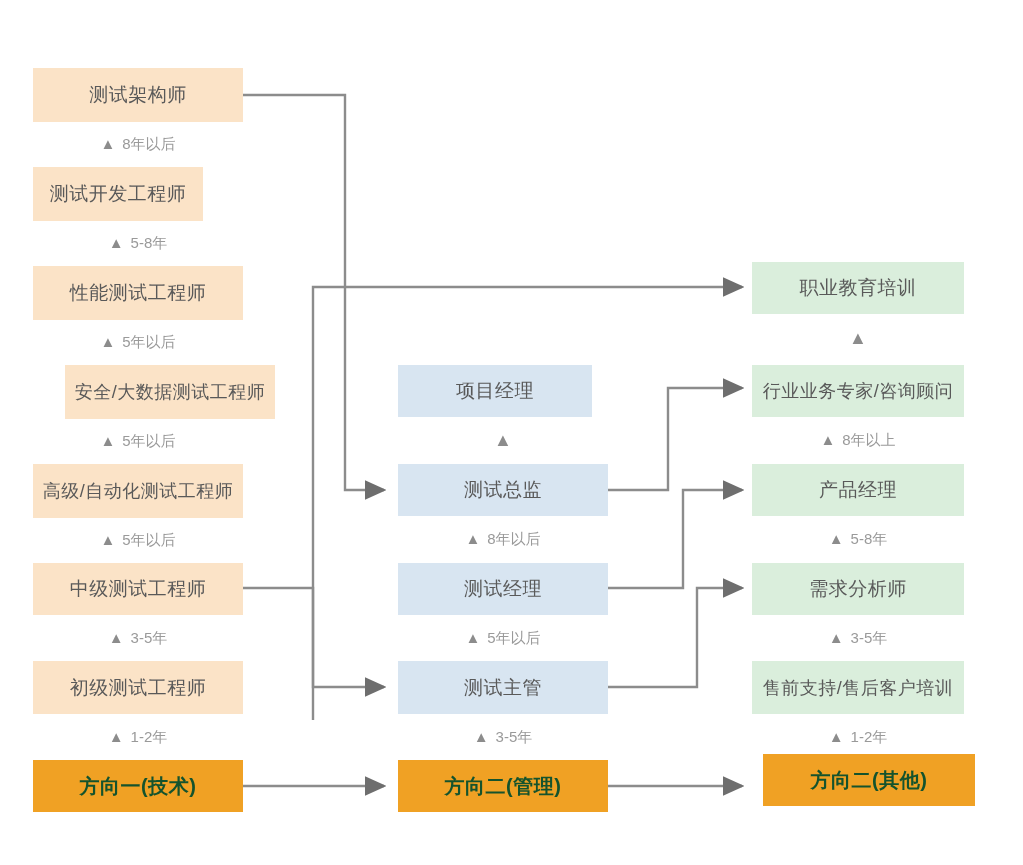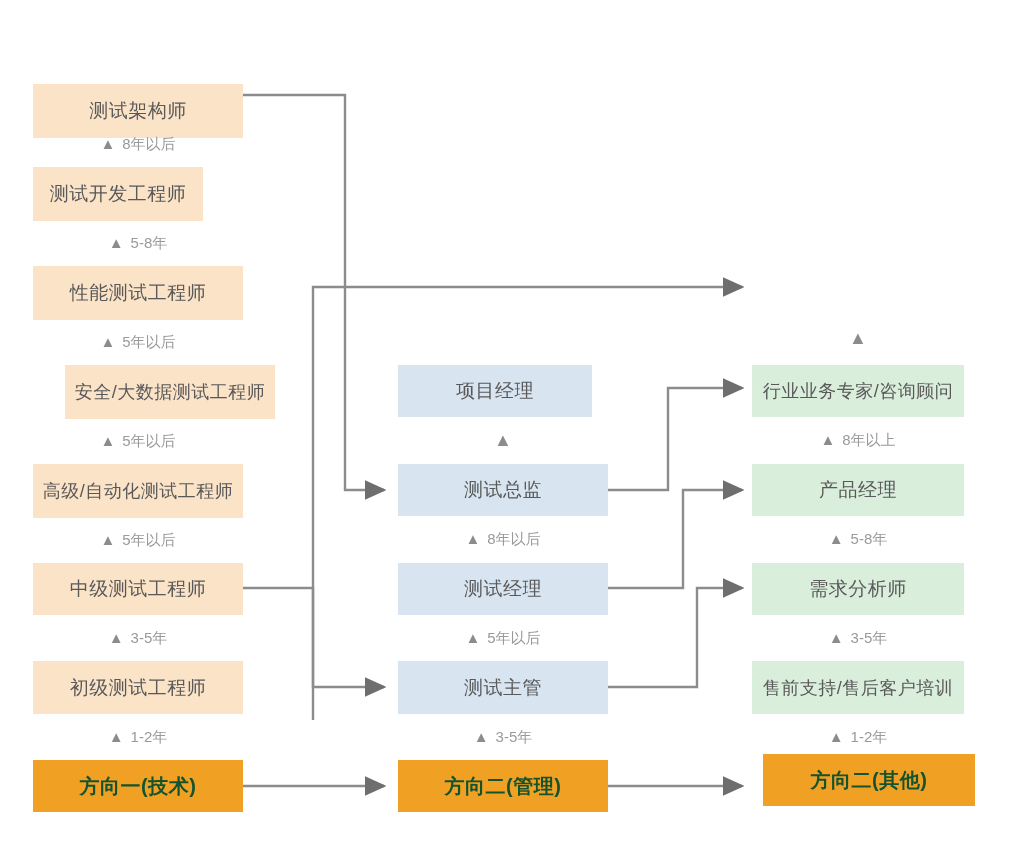--- a/index.html
+++ b/index.html
@@ -90,21 +90,21 @@
     <path d="M608,588 H683 V490 H742" fill="none" stroke="#8c8c8c" stroke-width="2.4" marker-end="url(#ah)"></path>
 
     <path d="M608,687 H697 V588 H742" fill="none" stroke="#8c8c8c" stroke-width="2.4" marker-end="url(#ah)"></path>
 
     <path d="M243,786 H384" fill="none" stroke="#8c8c8c" stroke-width="2.4" marker-end="url(#ah)"></path>
 
     <path d="M608,786 H742" fill="none" stroke="#8c8c8c" stroke-width="2.4" marker-end="url(#ah)"></path>
   </svg>
 
 
-  <div class="node peach" style="left:33px;top:68px;width:210px;height:54px;margin-top:16px;">
+  <div class="node peach" style="left:33px;top:68px;width:210px;height:54px;">
     <span>测试架构师</span>
   </div>
   <div class="gap" style="left:33px;top:122px;width:210px;height:45px;">
     <span class="tri">▲</span>
     <span>8年以后</span>
   </div>
 
   <div class="node peach" style="left:33px;top:167px;width:170px;height:54px;">
     <span>测试开发工程师</span>
   </div>
@@ -186,20 +186,23 @@
   </div>
   <div class="gap" style="left:398px;top:714px;width:210px;height:46px;">
     <span class="tri">▲</span>
     <span>3-5年</span>
   </div>
 
   <div class="node orange" style="left:398px;top:760px;width:210px;height:52px;">
     <span>方向二(管理)</span>
   </div>
 
+  <div class="node green" style="left:752px;top:262px;width:212px;height:52px;">
+    <span>职业教育培训</span>
+  </div>
   <div class="gap big" style="left:752px;top:314px;width:212px;height:49px;">
     <span class="tri">▲</span>
 
   </div>
 
   <div class="node green" style="left:752px;top:365px;width:212px;height:52px;font-size:18px;">
     <span>行业业务专家/咨询顾问</span>
   </div>
   <div class="gap" style="left:752px;top:417px;width:212px;height:47px;">
     <span class="tri">▲</span>

